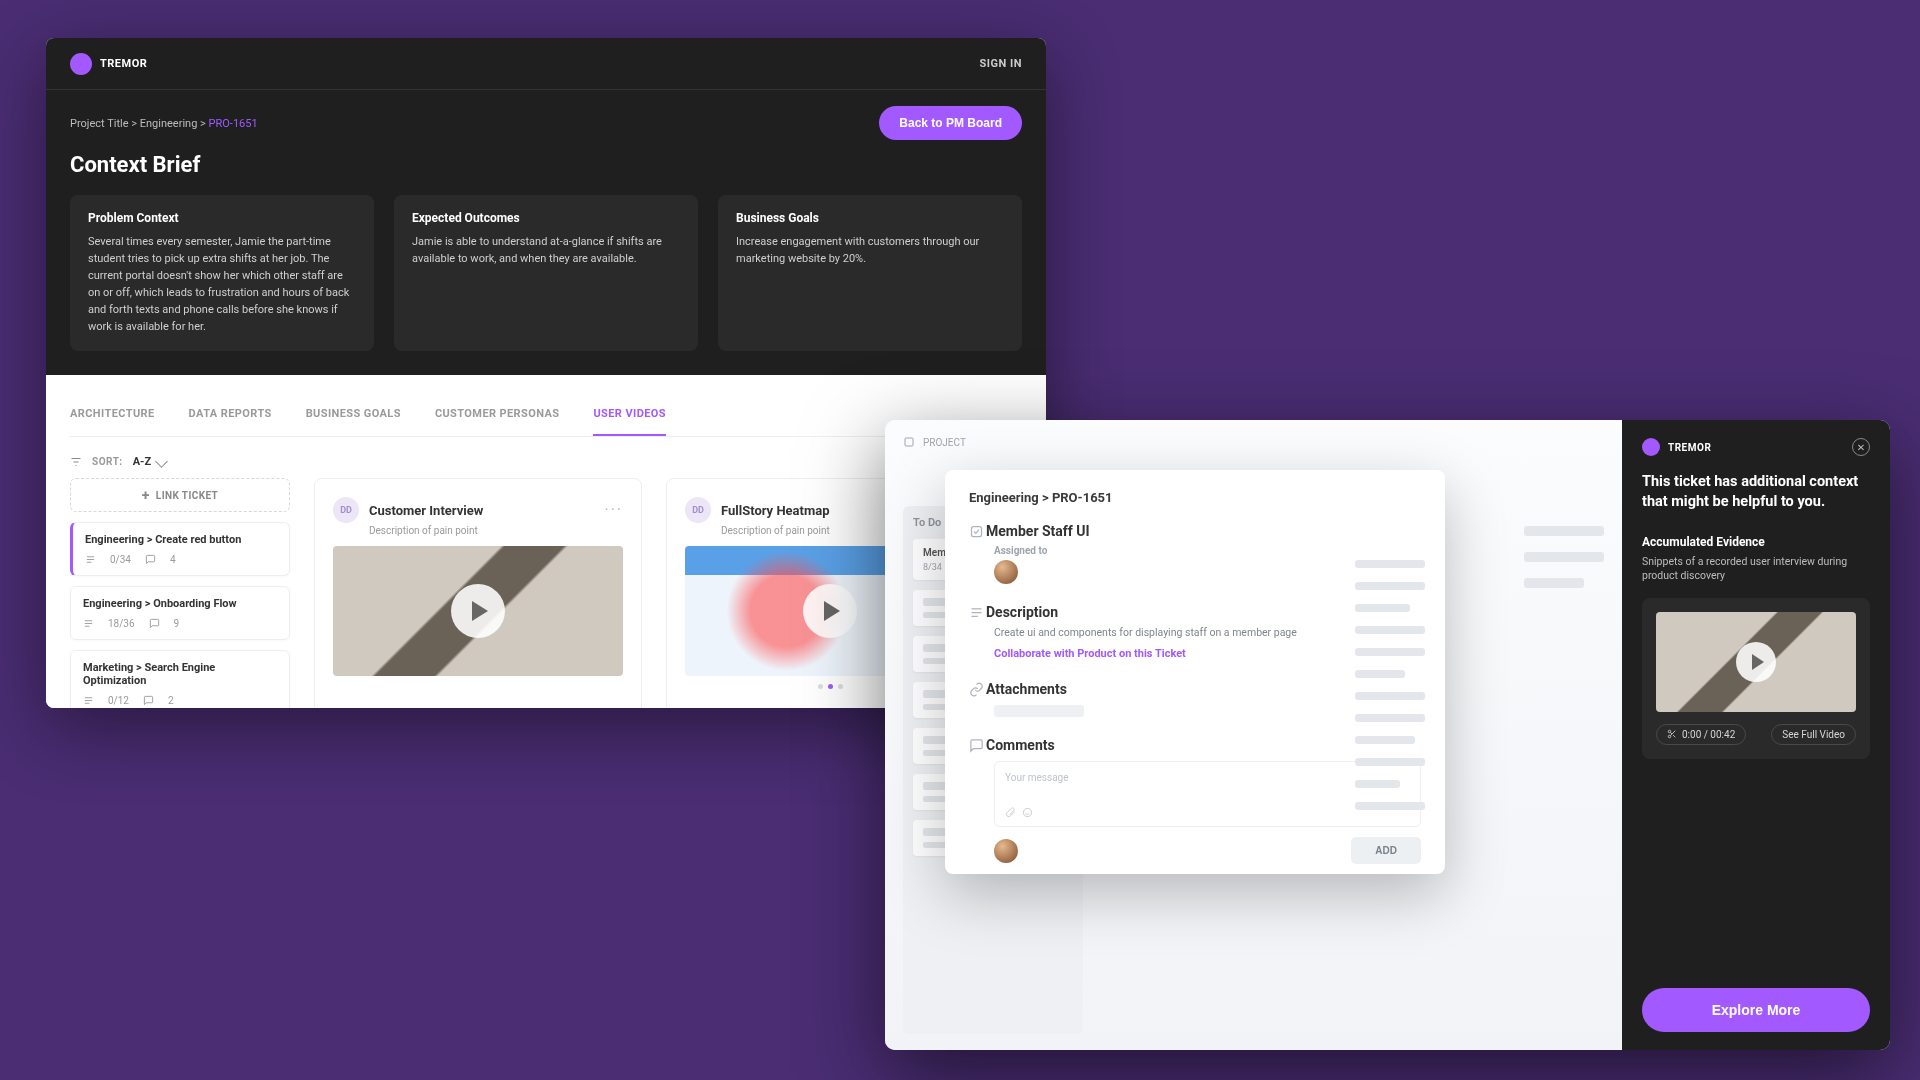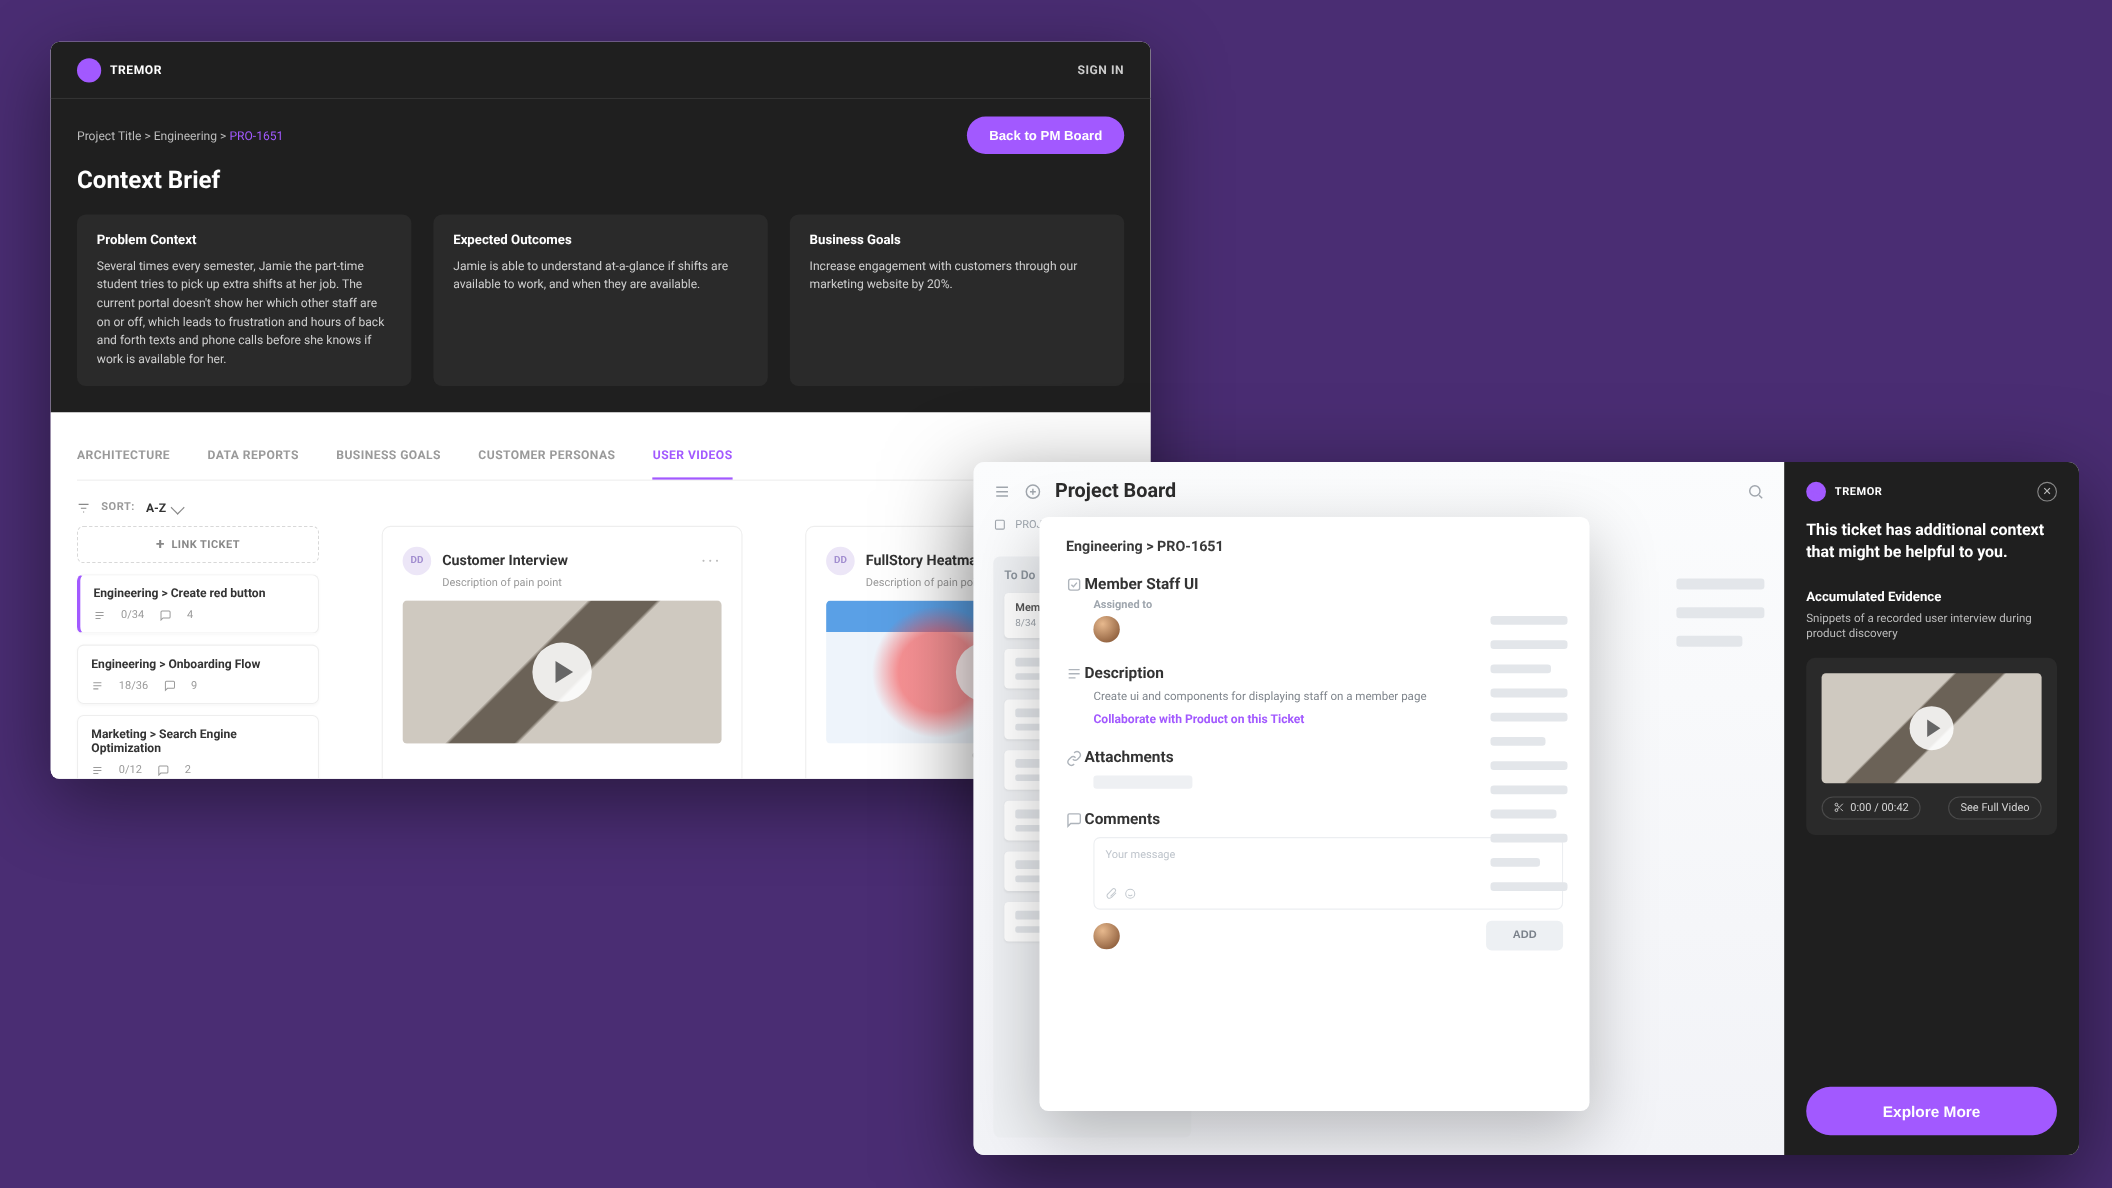--- a/index.html
+++ b/index.html
@@ -105,21 +105,21 @@
     border:1px solid #eee;border-radius:6px;padding:10px 12px;margin-bottom:10px;
     box-shadow:0 1px 3px rgba(0,0,0,.03);
   }
   .ticket .t-title{font-size:11px;font-weight:700;color:#333;margin-bottom:8px;}
   .ticket .t-meta{display:flex;gap:14px;font-size:10px;color:#9a9a9a;align-items:center;}
   .mini-ico{width:11px;height:11px;color:#9a9a9a;}
   .ticket.selected{border-left:3px solid var(--accent);}
 
   .a-videos{flex:1;display:flex;gap:24px;}
   .vcard{
-    width:328px;border:1px solid #eee;border-radius:8px;padding:18px;margin-left:33px;
+    width:328px;border:1px solid #eee;border-radius:8px;padding:18px;
   }
   .vcard-head{display:flex;align-items:center;gap:10px;margin-bottom:2px;}
   .vcard-ava{width:26px;height:26px;border-radius:50%;background:#ece6f7;color:#a28ed0;font-size:9px;font-weight:700;display:flex;align-items:center;justify-content:center;}
   .vcard-title{font-size:13px;font-weight:700;color:#333;}
   .vcard-sub{font-size:10px;color:#9a9a9a;margin:2px 0 10px 36px;}
   .vcard-more{margin-left:auto;color:#bbb;font-size:16px;line-height:6px;letter-spacing:2px;}
   .vthumb{
     height:130px;border-radius:4px;background:linear-gradient(180deg,#6d7a88,#3a4048);
     position:relative;overflow:hidden;
   }
@@ -174,21 +174,21 @@
   }
   .mini-card .sk1{height:8px;background:var(--gray-line);border-radius:2px;margin-bottom:6px;}
   .mini-card .sk2{height:6px;width:50%;background:var(--gray-line);border-radius:2px;}
   .rcol-skel{
     position:absolute;right:18px;top:86px;width:80px;bottom:16px;
     display:flex;flex-direction:column;gap:16px;padding-top:20px;
   }
   .rcol-skel div{height:10px;background:var(--gray-line);border-radius:3px;}
 
   .ticket-modal{
-    position:absolute;left:60px;top:50px;width:500px;height:540px;
+    position:absolute;left:60px;top:50px;width:500px;height:404px;
     background:#fff;border-radius:8px;
     box-shadow:0 20px 60px rgba(0,0,0,.25);
     padding:20px 24px;overflow:hidden;
   }
   .tm-crumb{font-size:13px;font-weight:700;color:#3a3a3a;margin-bottom:18px;}
   .tm-section{margin-bottom:20px;}
   .tm-row{display:flex;align-items:center;gap:2px;margin-bottom:6px;}
   .tm-ico{width:15px;height:15px;color:#aeb4bb;flex:0 0 15px;}
   .tm-label{font-size:14px;font-weight:700;color:#333;}
   .tm-sub{font-size:10px;color:#9ea5ad;margin-left:25px;}
@@ -388,34 +388,20 @@
           </div>
         </div>
       </div>
     </div>
   </div>
 </div>
 
 <div class="panel-b">
 
   <div class="board">
-    <div class="board-head">
-      <svg class="board-ico" viewBox="0 0 24 24" fill="none" stroke="currentColor" stroke-width="2">
-          <path d="M4 6h16M4 12h16M4 18h16"></path>
-        </svg>
-      <svg class="board-ico" viewBox="0 0 24 24" fill="none" stroke="currentColor" stroke-width="2">
-          <circle cx="12" cy="12" r="9"></circle>
-          <path d="M12 8v8M8 12h8"></path>
-        </svg>
-      <div class="board-title">Project Board</div>
-      <svg class="board-ico board-search" viewBox="0 0 24 24" fill="none" stroke="currentColor" stroke-width="2">
-          <circle cx="11" cy="11" r="7"></circle>
-          <path d="m21 21-4.3-4.3"></path>
-        </svg>
-    </div>
     <div class="board-sub">
       <svg class="board-ico" style="width:12px;height:12px;" viewBox="0 0 24 24" fill="none" stroke="currentColor" stroke-width="2">
           <rect x="4" y="4" width="16" height="16" rx="2"></rect>
         </svg>
       <span>PROJECT</span>
     </div>
 
     <div class="board-column">
       <div class="col-head">To Do</div>
       <div class="mini-card">

